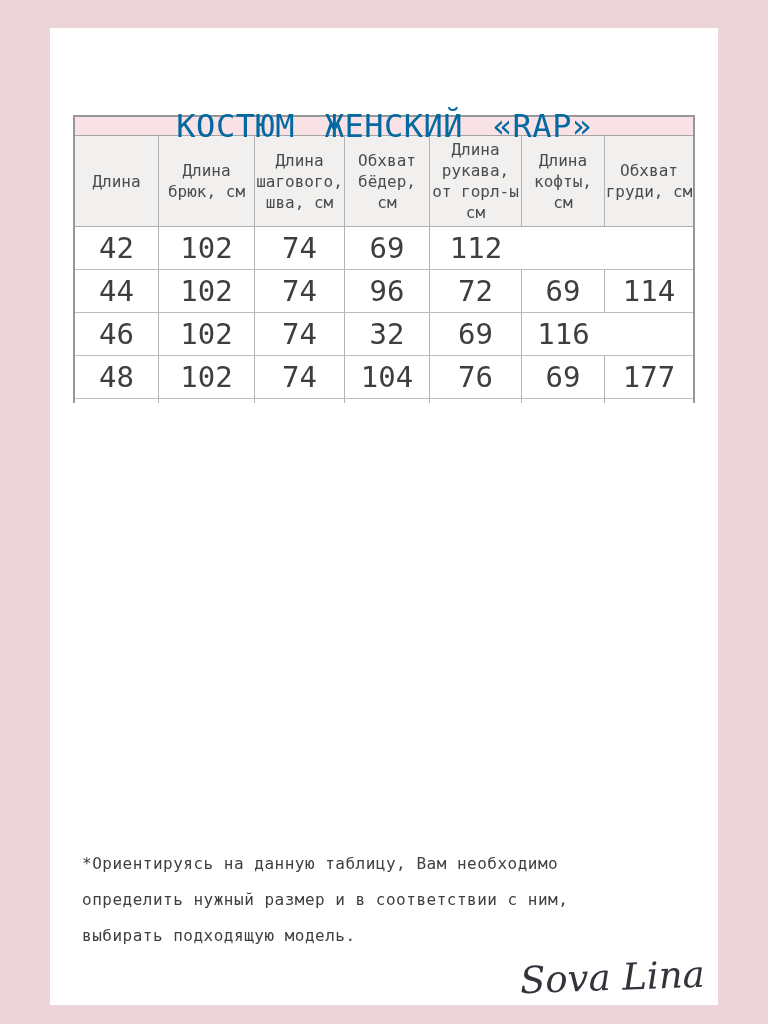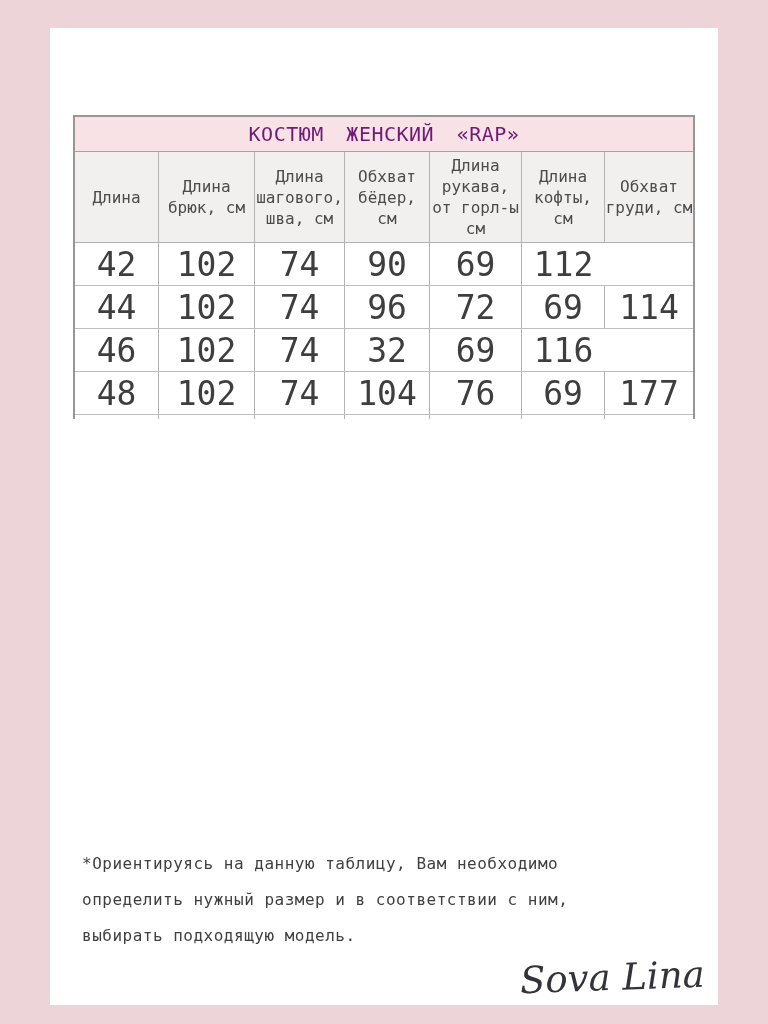--- a/index.html
+++ b/index.html
@@ -17,26 +17,26 @@
   }
   .size-table {
     position:absolute;
     left:23px; top:87px;
     width:622px;
     border:2px solid #979797;
     border-bottom:none;
     background:#ffffff;
   }
   .title-row {
-    height:35px;
+    height:19px;
     background:#f9e2e5;
     border-bottom:1px solid #a3a3a3;
     display:flex; align-items:center; justify-content:center;
-    font-size:20px;
-    color:#701a75;
+    font-size:32px;
+    color:#0369a1;
     white-space:pre;
     word-spacing:10px;
     letter-spacing:0.5px;
   }
   .header-row {
     display:grid;
     grid-template-columns:84px 96px 90px 85px 92px 83px 1fr;
     height:91px;
     background:#f1f0ef;
     border-bottom:1px solid #b0b0b0;
@@ -53,21 +53,21 @@
   .hcell:last-child { border-right:none; }
   .trow {
     display:grid;
     grid-template-columns:84px 96px 90px 85px 92px 83px 1fr;
     height:43px;
     border-bottom:1px solid #bdbdbd;
     background:#ffffff;
   }
   .dcell {
     display:flex; align-items:center; justify-content:center;
-    font-size:33px;
+    font-size:29px;
     color:#3e3e3e;
     border-right:1px solid #b2b2b2;
   }
   .dcell:last-child { border-right:none; }
   .stub-row {
     display:grid;
     grid-template-columns:84px 96px 90px 85px 92px 83px 1fr;
     height:4px;
     background:#ffffff;
   }
@@ -114,21 +114,20 @@
         <div class="hcell">Длина
 кофты, см</div>
         <div class="hcell">Обхват
 груди, см</div>
       </div>
     <div id="table-body">
         <div class="trow">
           <div class="dcell">42</div>
           <div class="dcell">102</div>
           <div class="dcell">74</div>
-          <div class="dcell">90</div>
           <div class="dcell">69</div>
           <div class="dcell">112</div>
         </div>
         <div class="trow">
           <div class="dcell">44</div>
           <div class="dcell">102</div>
           <div class="dcell">74</div>
           <div class="dcell">96</div>
           <div class="dcell">72</div>
           <div class="dcell">69</div>

